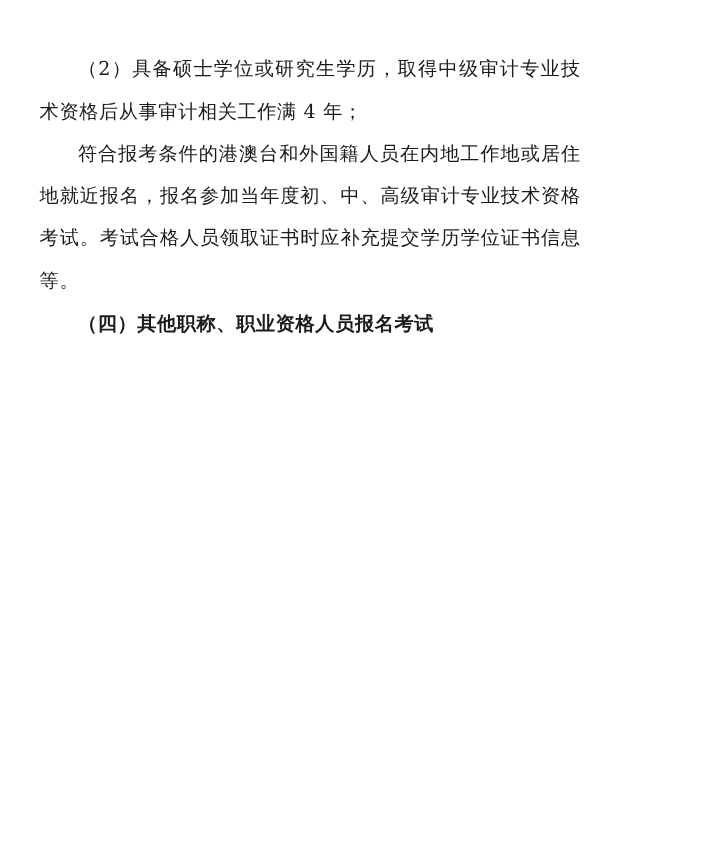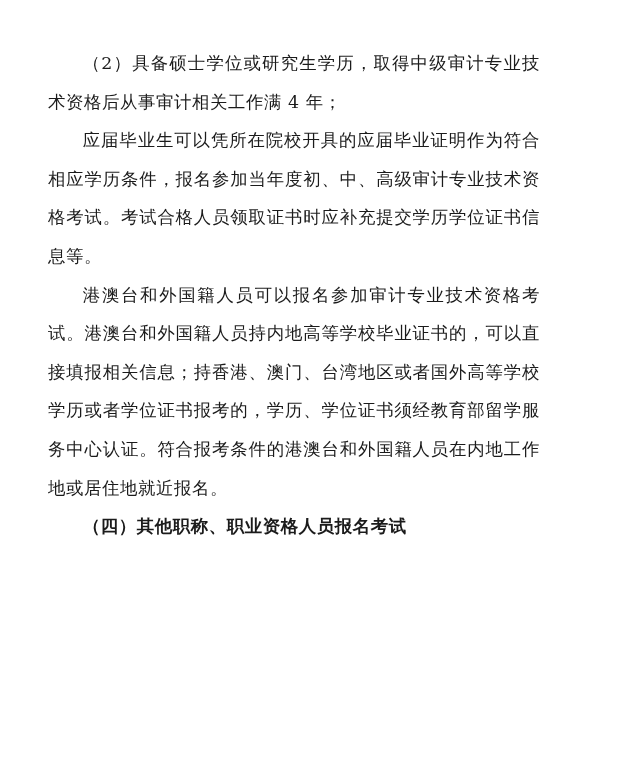--- a/index.html
+++ b/index.html
@@ -11,21 +11,21 @@
     height: 766px;
     background: #ffffff;
     font-family: "DejaVu Serif", "Liberation Serif", serif;
     color: #1a1a1a;
     overflow: hidden;
   }
   .page {
     width: 644px;
     height: 766px;
     box-sizing: border-box;
-    padding: 44px 76px 0 48px;
+    padding: 44px 76px 0 36px;
     position: relative;
   }
   .doc-body {
     width: 492px;
   }
   p {
     margin: 0 0 0 0;
     font-size: 17.4px;
     line-height: 38.6px;
     text-align: justify;
@@ -40,18 +40,17 @@
   .heading {
     font-weight: 700;
   }
 </style>
 </head>
 <body>
 
 <div class="page">
   <div class="doc-body">
     <p class="indent">（2）具备硕士学位或研究生学历，取得中级审计专业技术资格后从事审计相关工作满 4 年；</p>
-    <p class="indent">应届毕业生可以凭所在院校开具的应届毕业证明作为符合相应学历条件，报名参加当年度初、中、高级审计专业技术资格考试。考试合格人员领取证书时应补充提交学历学位证书信息等。</p>
-    <p class="indent">港澳台和外国籍人员可以报名参加审计专业技术资格考试。港澳台和外国籍人员持内地高等学校毕业证书的，可以直接填报相关信息；持香港、澳门、台湾地区或者国外高等学校学历或者学位证书报考的，学历、学位证书须经教育部留学服务中心认证。符合报考条件的港澳台和外国籍人员在内地工作地或居住地就近报名。</p>
+    <p class="indent">符合报考条件的港澳台和外国籍人员在内地工作地或居住地就近报名，报名参加当年度初、中、高级审计专业技术资格考试。考试合格人员领取证书时应补充提交学历学位证书信息等。</p>
     <p class="indent heading">（四）其他职称、职业资格人员报名考试</p>
 
   </div>
 </div>
 
 </body></html>

